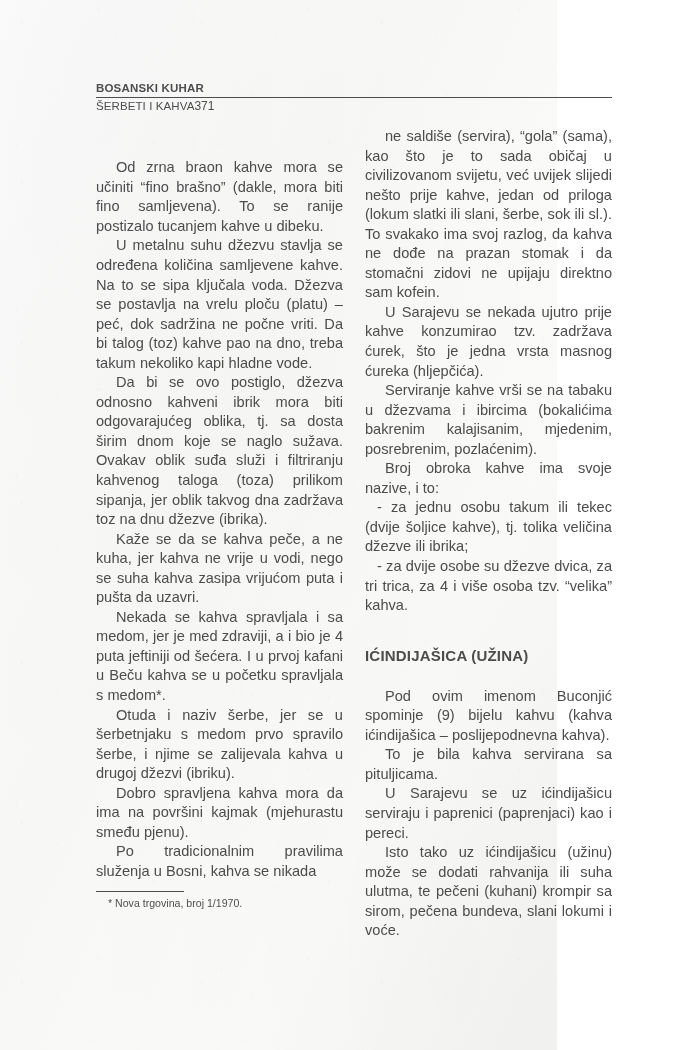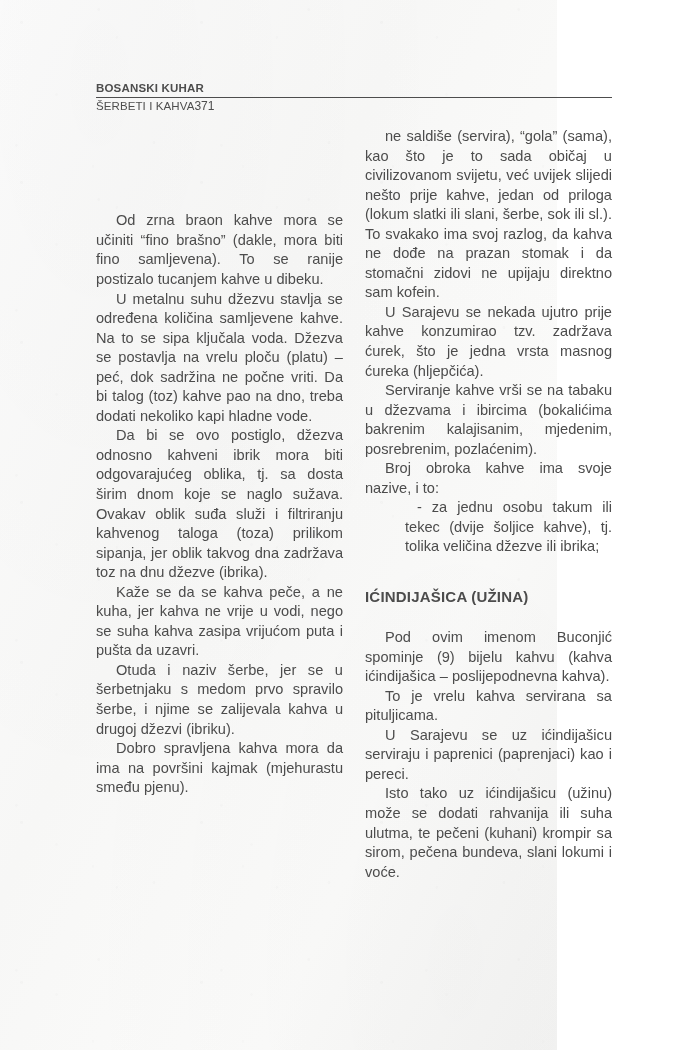--- a/index.html
+++ b/index.html
@@ -105,21 +105,21 @@
     margin: 0;
     font-size: 14.6px;
     line-height: 19.55px;
     text-align: justify;
     text-justify: inter-word;
     text-indent: 20px;
     color: #4c4c4c;
     hyphens: manual;
     word-spacing: .1px;
   }
-  p.para.dash { text-indent: 12px; margin-left: 40px; }
+  p.para.dash { text-indent: 12px; }
 
   .section-heading {
     margin: 0;
     font-size: 15px;
     line-height: 19px;
     color: #4c4c4c;
     font-weight: bold;
     letter-spacing: .2px;
     text-indent: 0;
     text-align: left;
@@ -158,40 +158,47 @@
       <div class="runhead-bottom">
         <div class="runhead-section">ŠERBETI I KAHVA</div>
         <div class="runhead-pageno">371</div>
       </div>
     </div>
 
     <div class="columns">
 
       <div class="col">
         <p class="para">Od zrna braon kahve mora se učiniti “fino brašno” (dakle, mora biti fino samljevena). To se ranije postizalo tucanjem kahve u dibeku.</p>
-        <p class="para">U metalnu suhu džezvu stavlja se određena količina samljevene kahve. Na to se sipa ključala voda. Džezva se postavlja na vrelu ploču (platu) – peć, dok sadržina ne počne vriti. Da bi talog (toz) kahve pao na dno, treba dodati nekoliko kapi hladne vode.</p>
+        <p class="para">U metalnu suhu džezvu stavlja se određena količina samljevene kahve. Na to se sipa ključala voda. Džezva se postavlja na vrelu ploču (platu) – peć, dok sadržina ne počne vriti. Da bi talog (toz) kahve pao na dno, treba takum nekoliko kapi hladne vode.</p>
         <p class="para">Da bi se ovo postiglo, džezva odnosno kahveni ibrik mora biti odgovarajućeg oblika, tj. sa dosta širim dnom koje se naglo sužava. Ovakav oblik suđa služi i filtriranju kahvenog taloga (toza) prilikom sipanja, jer oblik takvog dna zadržava toz na dnu džezve (ibrika).</p>
         <p class="para">Kaže se da se kahva peče, a ne kuha, jer kahva ne vrije u vodi, nego se suha kahva zasipa vrijućom puta i pušta da uzavri.</p>
+        <p class="para">Nekada se kahva spravljala i sa medom, jer je med zdraviji, a i bio je 4 puta jeftiniji od šećera. I u prvoj kafani u Beču kahva se u početku spravljala s medom*.</p>
         <p class="para">Otuda i naziv šerbe, jer se u šerbetnjaku s medom prvo spravilo šerbe, i njime se zalijevala kahva u drugoj džezvi (ibriku).</p>
         <p class="para">Dobro spravljena kahva mora da ima na površini kajmak (mjehurastu smeđu pjenu).</p>
-
+        <p class="para">Po tradicionalnim pravilima služenja u Bosni, kahva se nikada</p>
+
+        <div class="footnote-block">
+          <div class="footnote-rule"></div>
+          <p class="footnote-text">* Nova trgovina, broj 1/1970.</p>
+        </div>
       </div>
 
       <div class="col">
         <p class="para">ne saldiše (servira), “gola” (sama), kao što je to sada običaj u civilizovanom svijetu, već uvijek slijedi nešto prije kahve, jedan od priloga (lokum slatki ili slani, šerbe, sok ili sl.). To svakako ima svoj razlog, da kahva ne dođe na prazan stomak i da stomačni zidovi ne upijaju direktno sam kofein.</p>
         <p class="para">U Sarajevu se nekada ujutro prije kahve konzumirao tzv. zadržava ćurek, što je jedna vrsta masnog ćureka (hljepčića).</p>
         <p class="para">Serviranje kahve vrši se na tabaku u džezvama i ibircima (bokalićima bakrenim kalajisanim, mjedenim, posrebrenim, pozlaćenim).</p>
         <p class="para">Broj obroka kahve ima svoje nazive, i to:</p>
         <p class="para dash">- za jednu osobu takum ili tekec (dvije šoljice kahve), tj. tolika veličina džezve ili ibrika;</p>
+        <p class="para dash">- za dvije osobe su džezve dvica, za tri trica, za 4 i više osoba tzv. “velika” kahva.</p>
 
         <div class="gap-before-heading"></div>
         <h2 class="section-heading">IĆINDIJAŠICA (UŽINA)</h2>
         <div class="gap-after-heading"></div>
 
         <p class="para">Pod ovim imenom Buconjić spominje (9) bijelu kahvu (kahva ićindijašica – poslijepodnevna kahva).</p>
-        <p class="para">To je vrelu kahva servirana sa pituljicama.</p>
+        <p class="para">To je bila kahva servirana sa pituljicama.</p>
         <p class="para">U Sarajevu se uz ićindijašicu serviraju i paprenici (paprenjaci) kao i pereci.</p>
         <p class="para">Isto tako uz ićindijašicu (užinu) može se dodati rahvanija ili suha ulutma, te pečeni (kuhani) krompir sa sirom, pečena bundeva, slani lokumi i voće.</p>
       </div>
 
     </div>
   </div>
 </div>
 
 </body></html>

